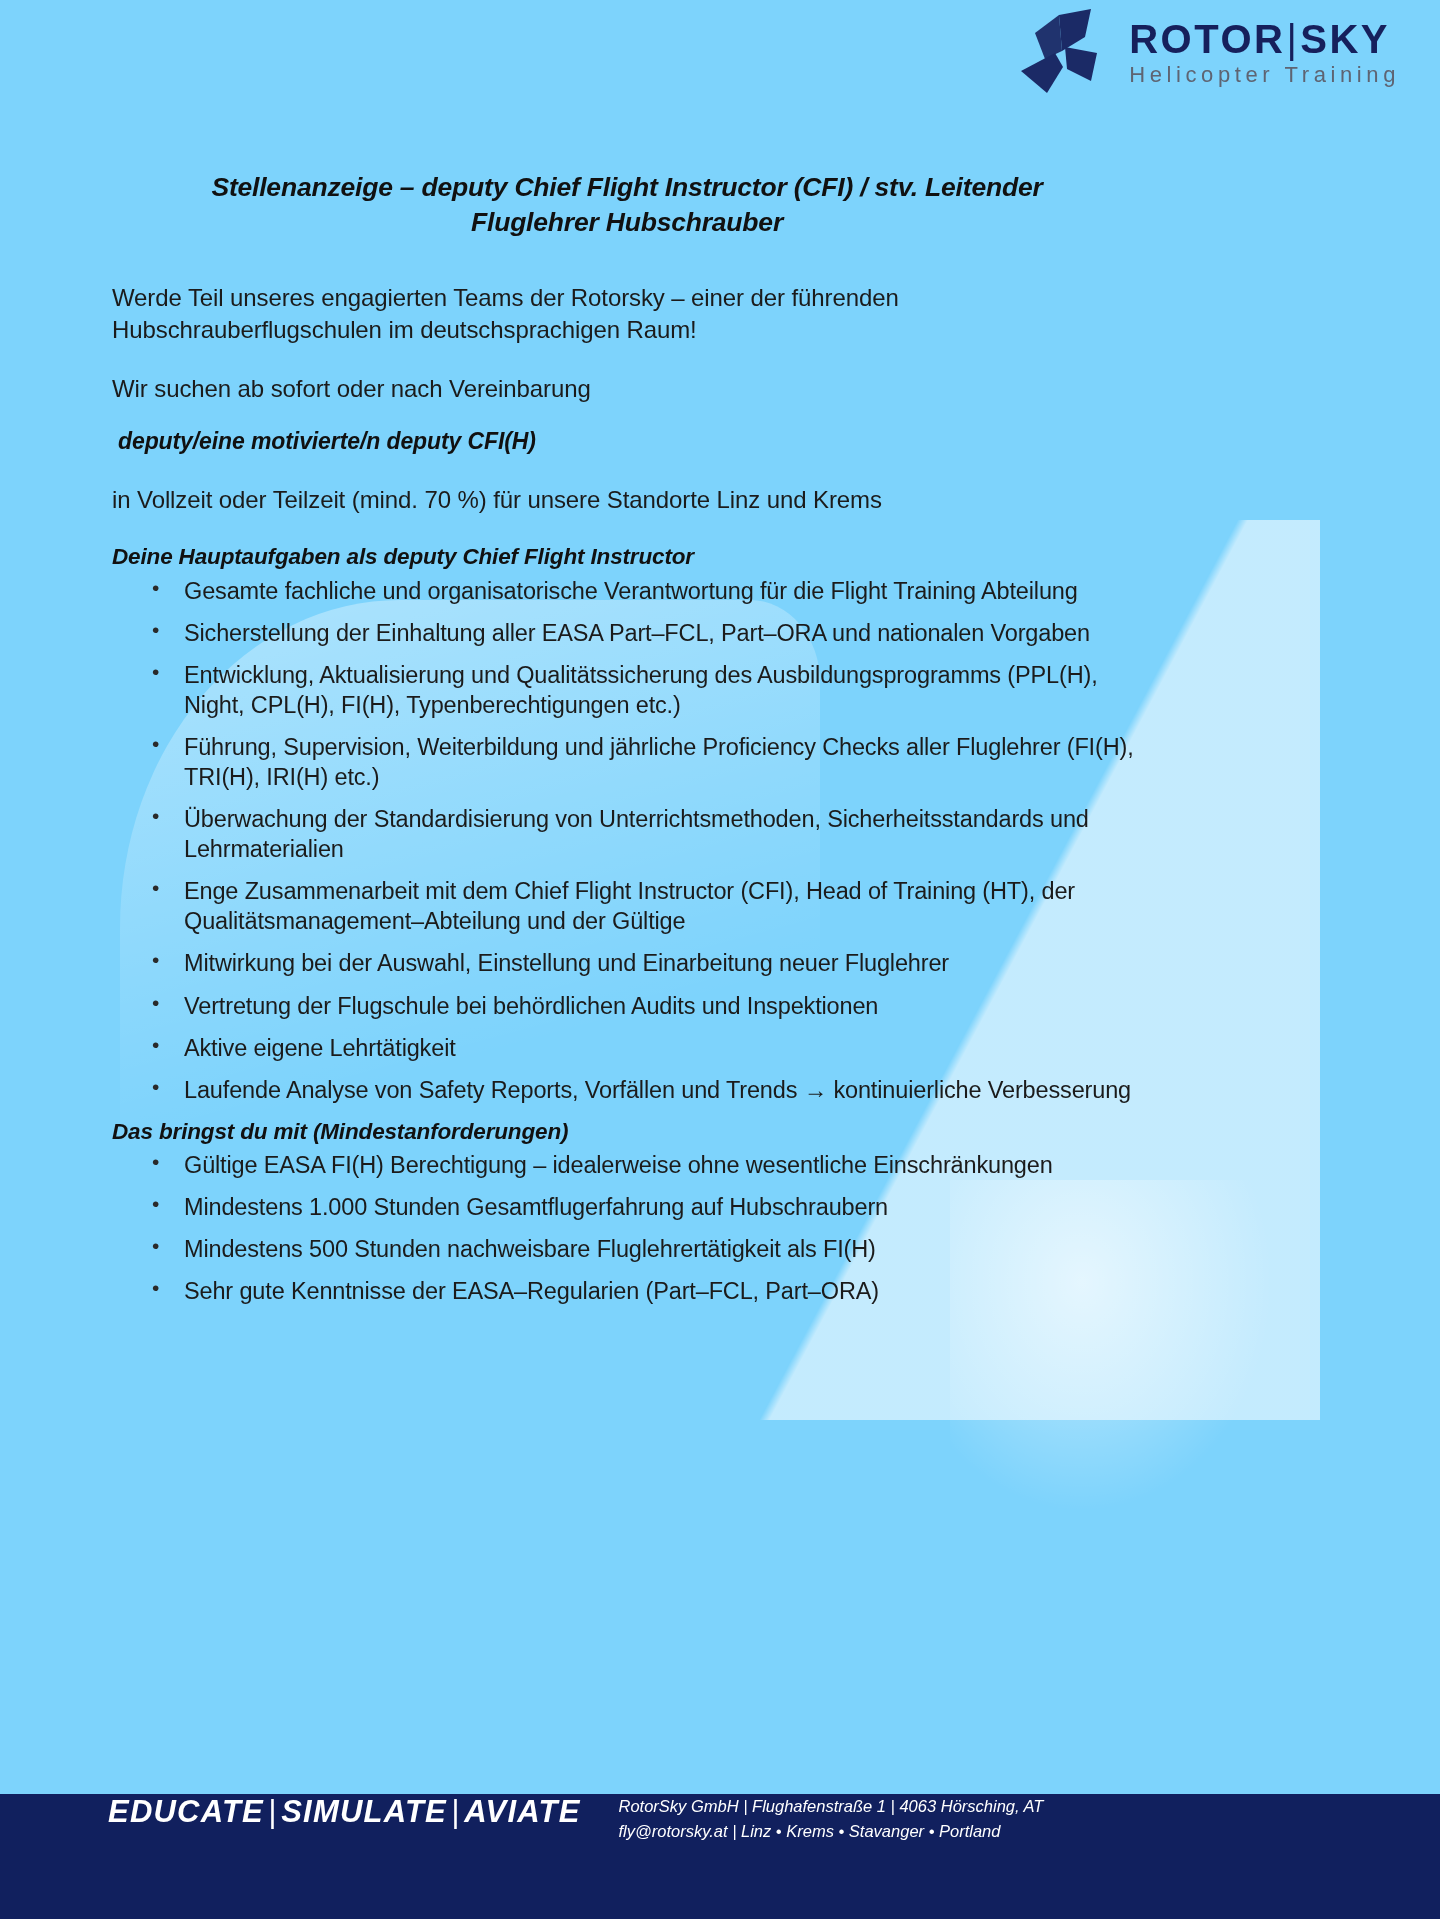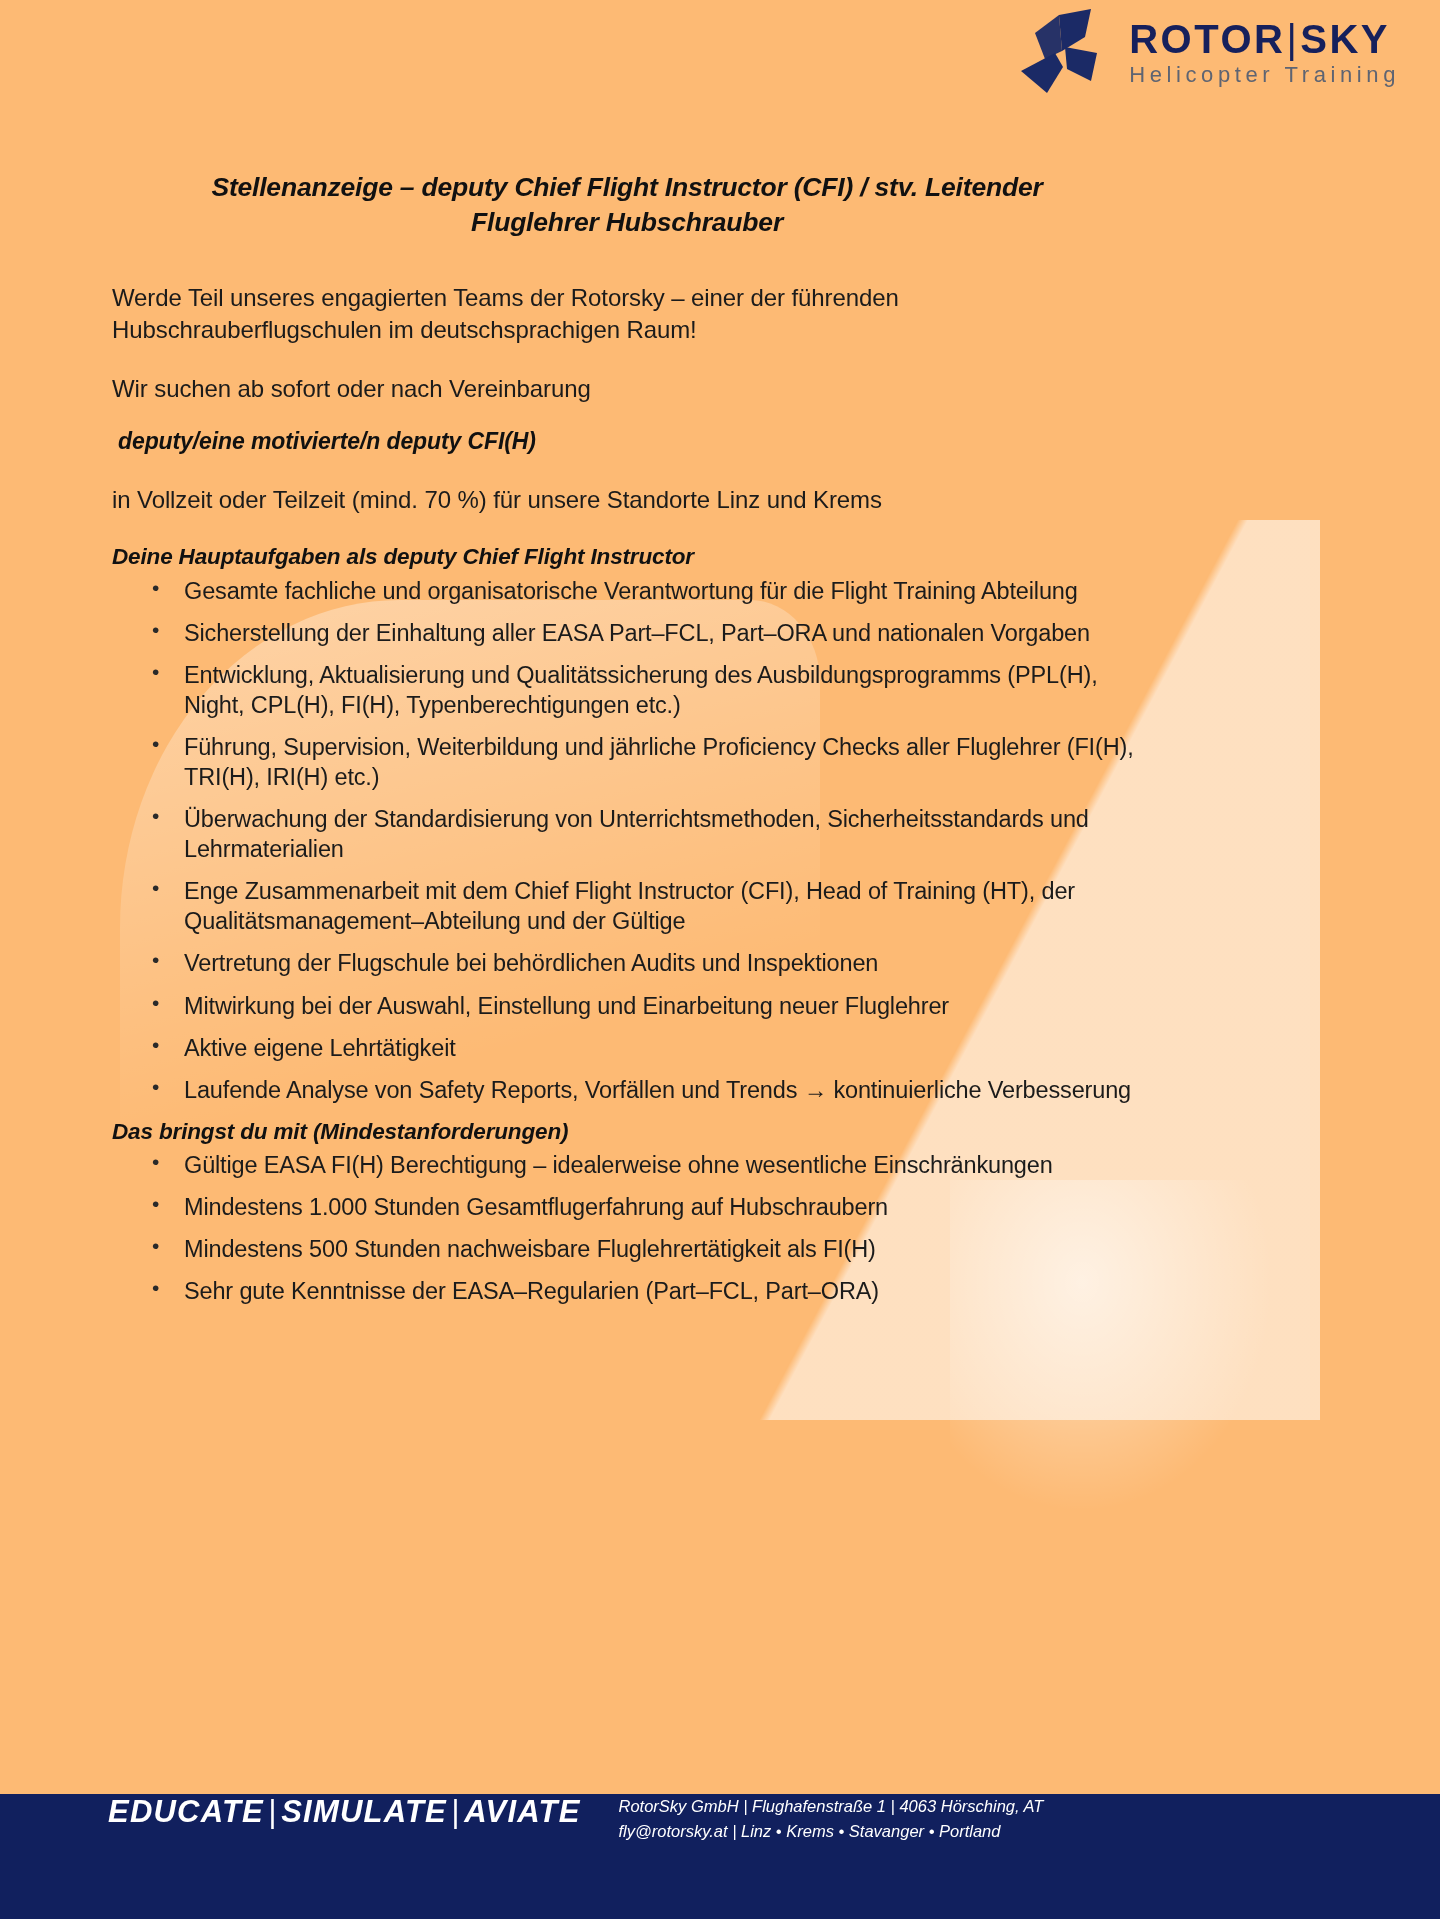--- a/index.html
+++ b/index.html
@@ -12,21 +12,21 @@
     background: #e8e8e8;
     position: relative;
     overflow: hidden;
   }
 
   
   .page {
     position: relative;
     width: 1440px;
     height: 1919px;
-    background: #fdba74;
+    background: #7dd3fc;
     overflow: hidden;
   }
 
   
   .watermark {
     position: absolute;
     pointer-events: none;
     opacity: 1;
   }
   .wm-a {
@@ -244,22 +244,22 @@
     <p class="para">in Vollzeit oder Teilzeit (mind. 70 %) für unsere Standorte Linz und Krems</p>
 
     <h2 class="section-head">Deine Hauptaufgaben als deputy Chief Flight Instructor</h2>
     <ul class="bullets">
       <li>Gesamte fachliche und organisatorische Verantwortung für die Flight Training Abteilung</li>
       <li>Sicherstellung der Einhaltung aller EASA Part–FCL, Part–ORA und nationalen Vorgaben</li>
       <li>Entwicklung, Aktualisierung und Qualitätssicherung des Ausbildungsprogramms (PPL(H), Night, CPL(H), FI(H), Typenberechtigungen etc.)</li>
       <li>Führung, Supervision, Weiterbildung und jährliche Proficiency Checks aller Fluglehrer (FI(H), TRI(H), IRI(H) etc.)</li>
       <li>Überwachung der Standardisierung von Unterrichtsmethoden, Sicherheitsstandards und Lehrmaterialien</li>
       <li>Enge Zusammenarbeit mit dem Chief Flight Instructor  (CFI), Head of Training (HT), der Qualitätsmanagement–Abteilung und der Gültige</li>
+      <li>Mitwirkung bei der Auswahl, Einstellung und Einarbeitung neuer Fluglehrer</li>
       <li>Vertretung der Flugschule bei behördlichen Audits und Inspektionen</li>
-      <li>Mitwirkung bei der Auswahl, Einstellung und Einarbeitung neuer Fluglehrer</li>
       <li>Aktive eigene Lehrtätigkeit</li>
       <li>Laufende Analyse von Safety Reports, Vorfällen und Trends → kontinuierliche Verbesserung</li>
     </ul>
 
     <h2 class="section-head">Das bringst du mit (Mindestanforderungen)</h2>
     <ul class="bullets">
       <li>Gültige EASA FI(H) Berechtigung – idealerweise ohne wesentliche Einschränkungen</li>
       <li>Mindestens 1.000 Stunden Gesamtflugerfahrung auf Hubschraubern</li>
       <li>Mindestens 500 Stunden nachweisbare Fluglehrertätigkeit als FI(H)</li>
       <li>Sehr gute Kenntnisse der EASA–Regularien (Part–FCL, Part–ORA)</li>

